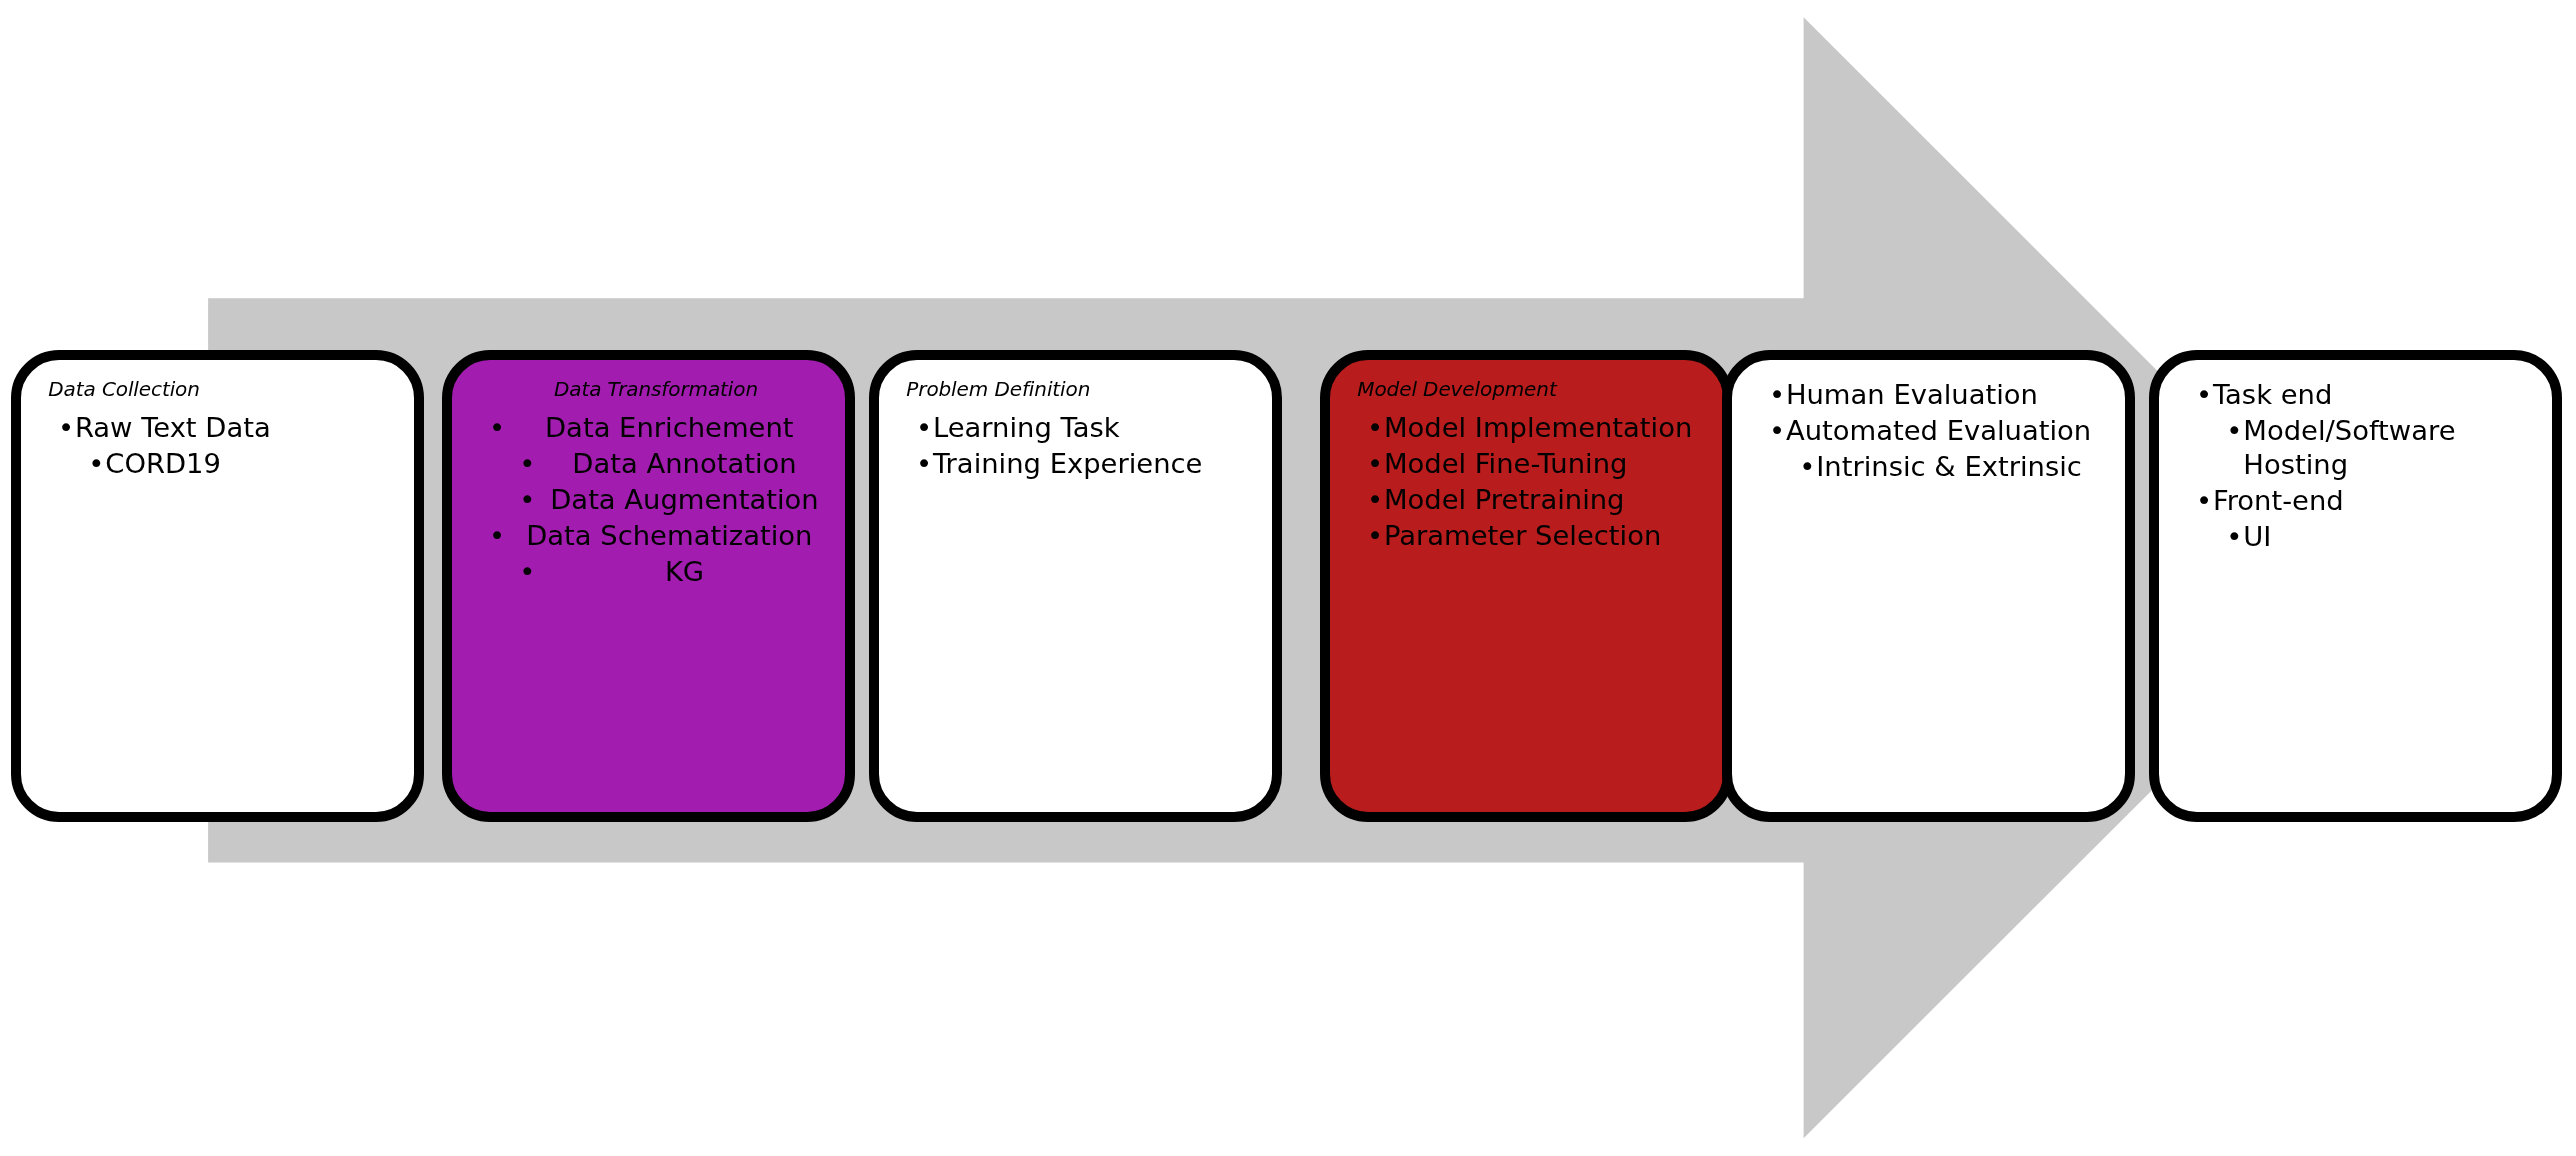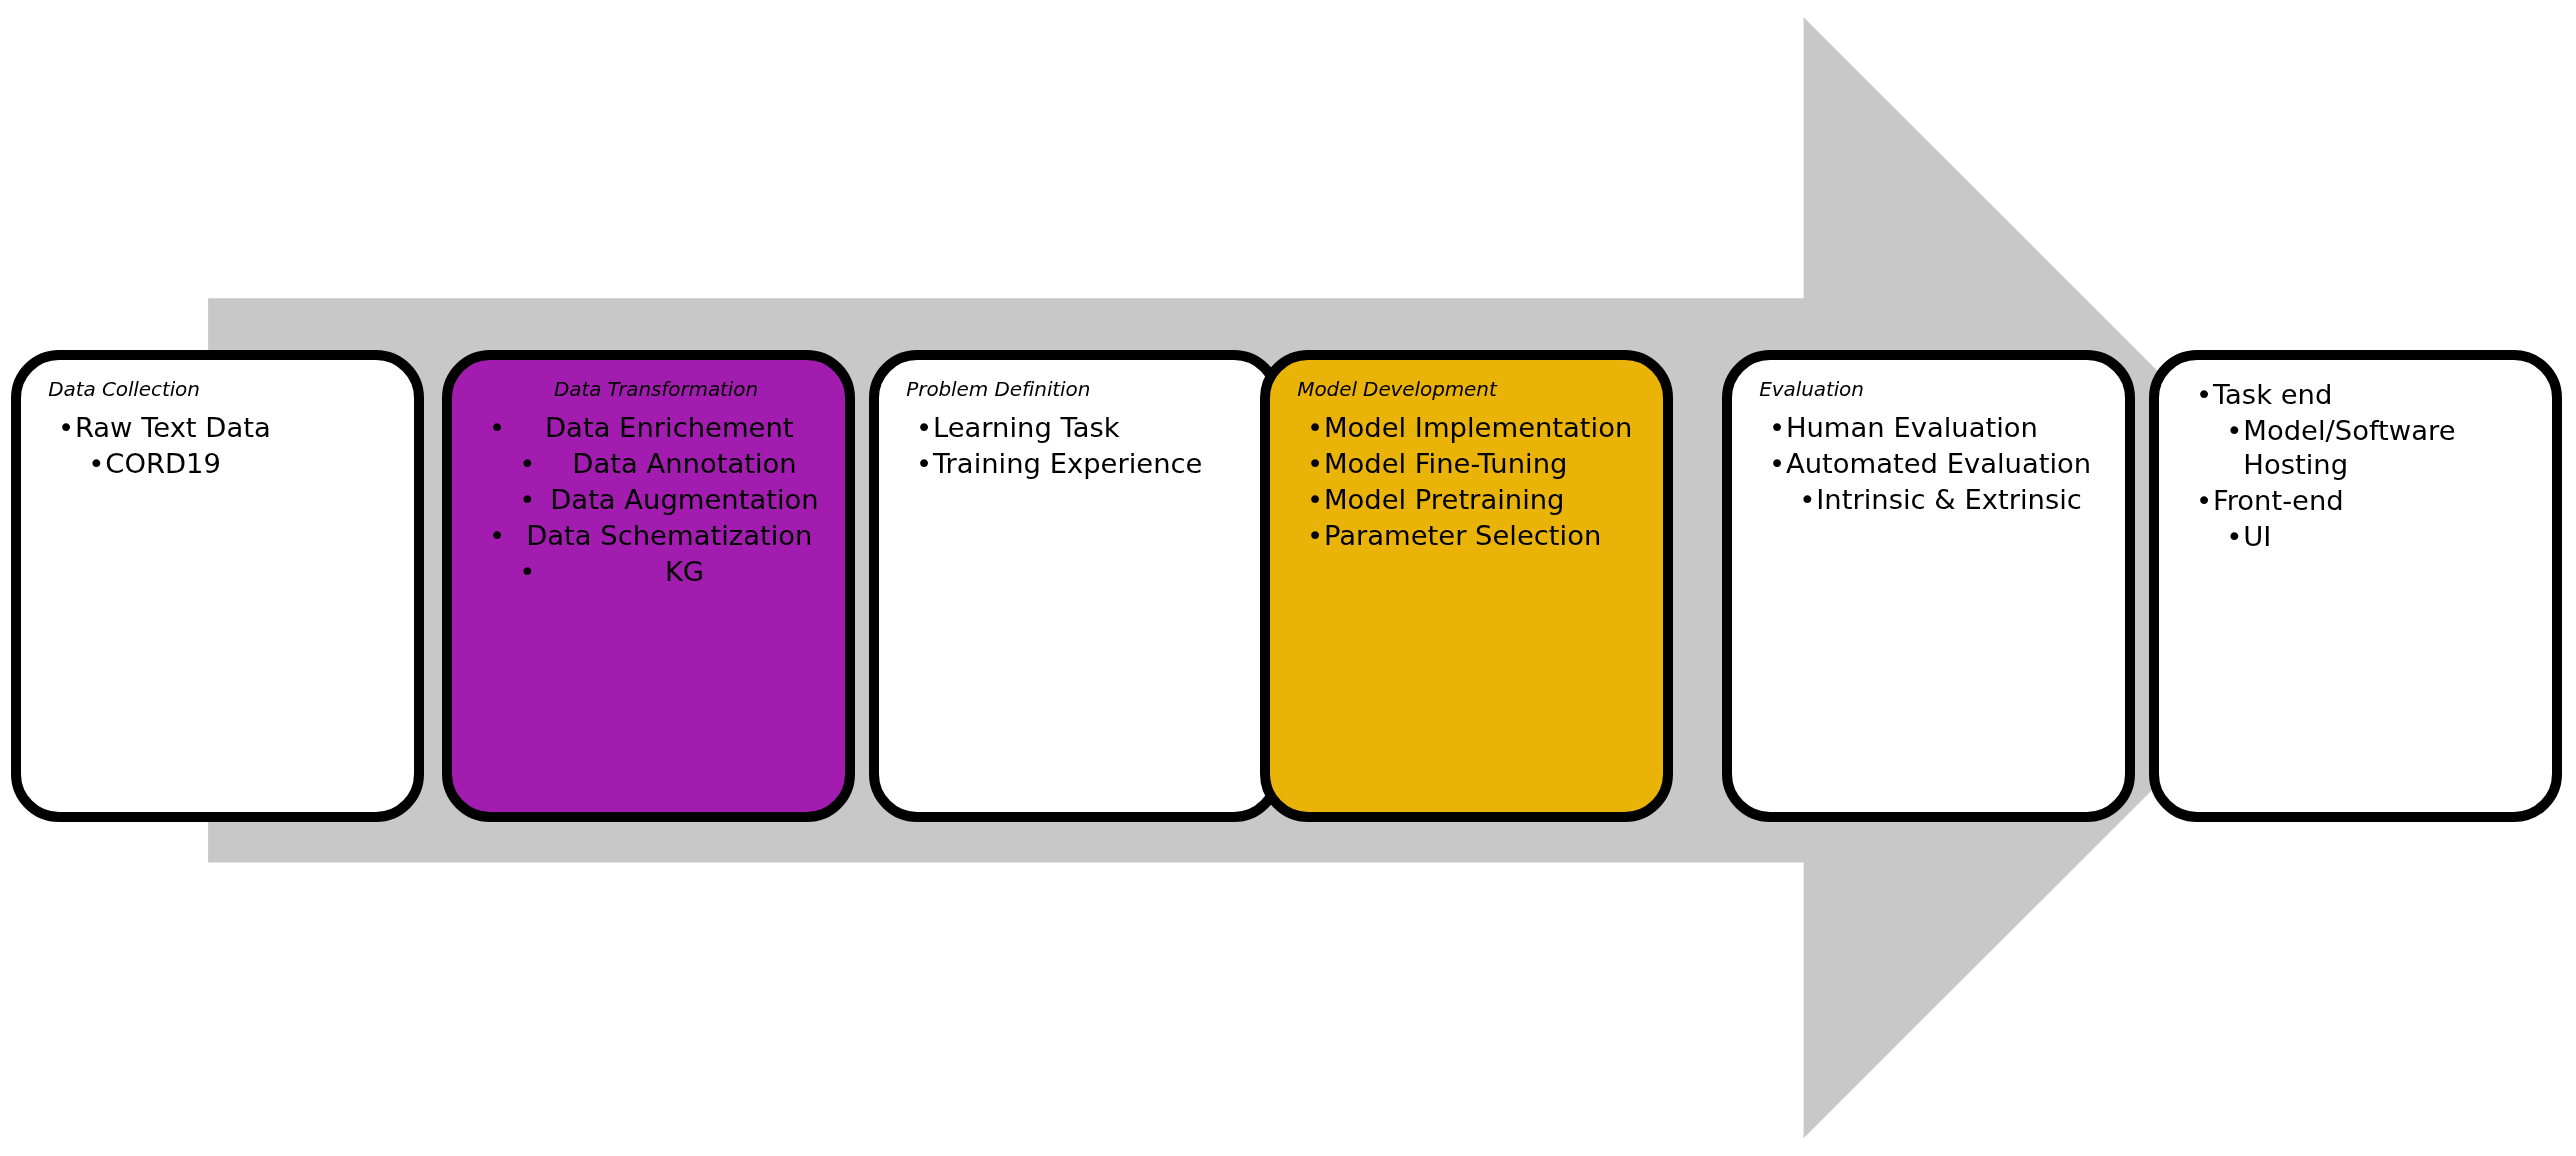--- a/index.html
+++ b/index.html
@@ -101,32 +101,31 @@
     </div>
 
     <div class="stage-box" style="left: 869px; border-color: rgb(0, 0, 0); background: rgb(255, 255, 255);">
       <div class="stage-title">Problem Definition</div>
       <ul class="bullet-list">
         <li class="bullet-item lvl1"><span class="bullet-dot">•</span><span>Learning Task</span></li>
         <li class="bullet-item lvl1"><span class="bullet-dot">•</span><span>Training Experience</span></li>
       </ul>
     </div>
 
-    <div class="stage-box" style="left: 1260px; border-color: rgb(0, 0, 0); background: #eab308;">
+    <div class="stage-box" style="left: 1320px; border-color: rgb(0, 0, 0); background: #b91c1c;">
       <div class="stage-title">Model Development</div>
       <ul class="bullet-list">
         <li class="bullet-item lvl1"><span class="bullet-dot">•</span><span>Model Implementation</span></li>
         <li class="bullet-item lvl1"><span class="bullet-dot">•</span><span>Model Fine-Tuning</span></li>
         <li class="bullet-item lvl1"><span class="bullet-dot">•</span><span>Model Pretraining</span></li>
         <li class="bullet-item lvl1"><span class="bullet-dot">•</span><span>Parameter Selection</span></li>
       </ul>
     </div>
 
     <div class="stage-box" style="left: 1722px; border-color: rgb(0, 0, 0); background: rgb(255, 255, 255);">
-      <div class="stage-title">Evaluation</div>
       <ul class="bullet-list">
         <li class="bullet-item lvl1"><span class="bullet-dot">•</span><span>Human Evaluation</span></li>
         <li class="bullet-item lvl1"><span class="bullet-dot">•</span><span>Automated Evaluation</span></li>
         <li class="bullet-item lvl2"><span class="bullet-dot">•</span><span>Intrinsic &amp; Extrinsic</span></li>
       </ul>
     </div>
 
     <div class="stage-box" style="left: 2149px; border-color: rgb(0, 0, 0); background: rgb(255, 255, 255);">
       <ul class="bullet-list">
         <li class="bullet-item lvl1"><span class="bullet-dot">•</span><span>Task end</span></li>

